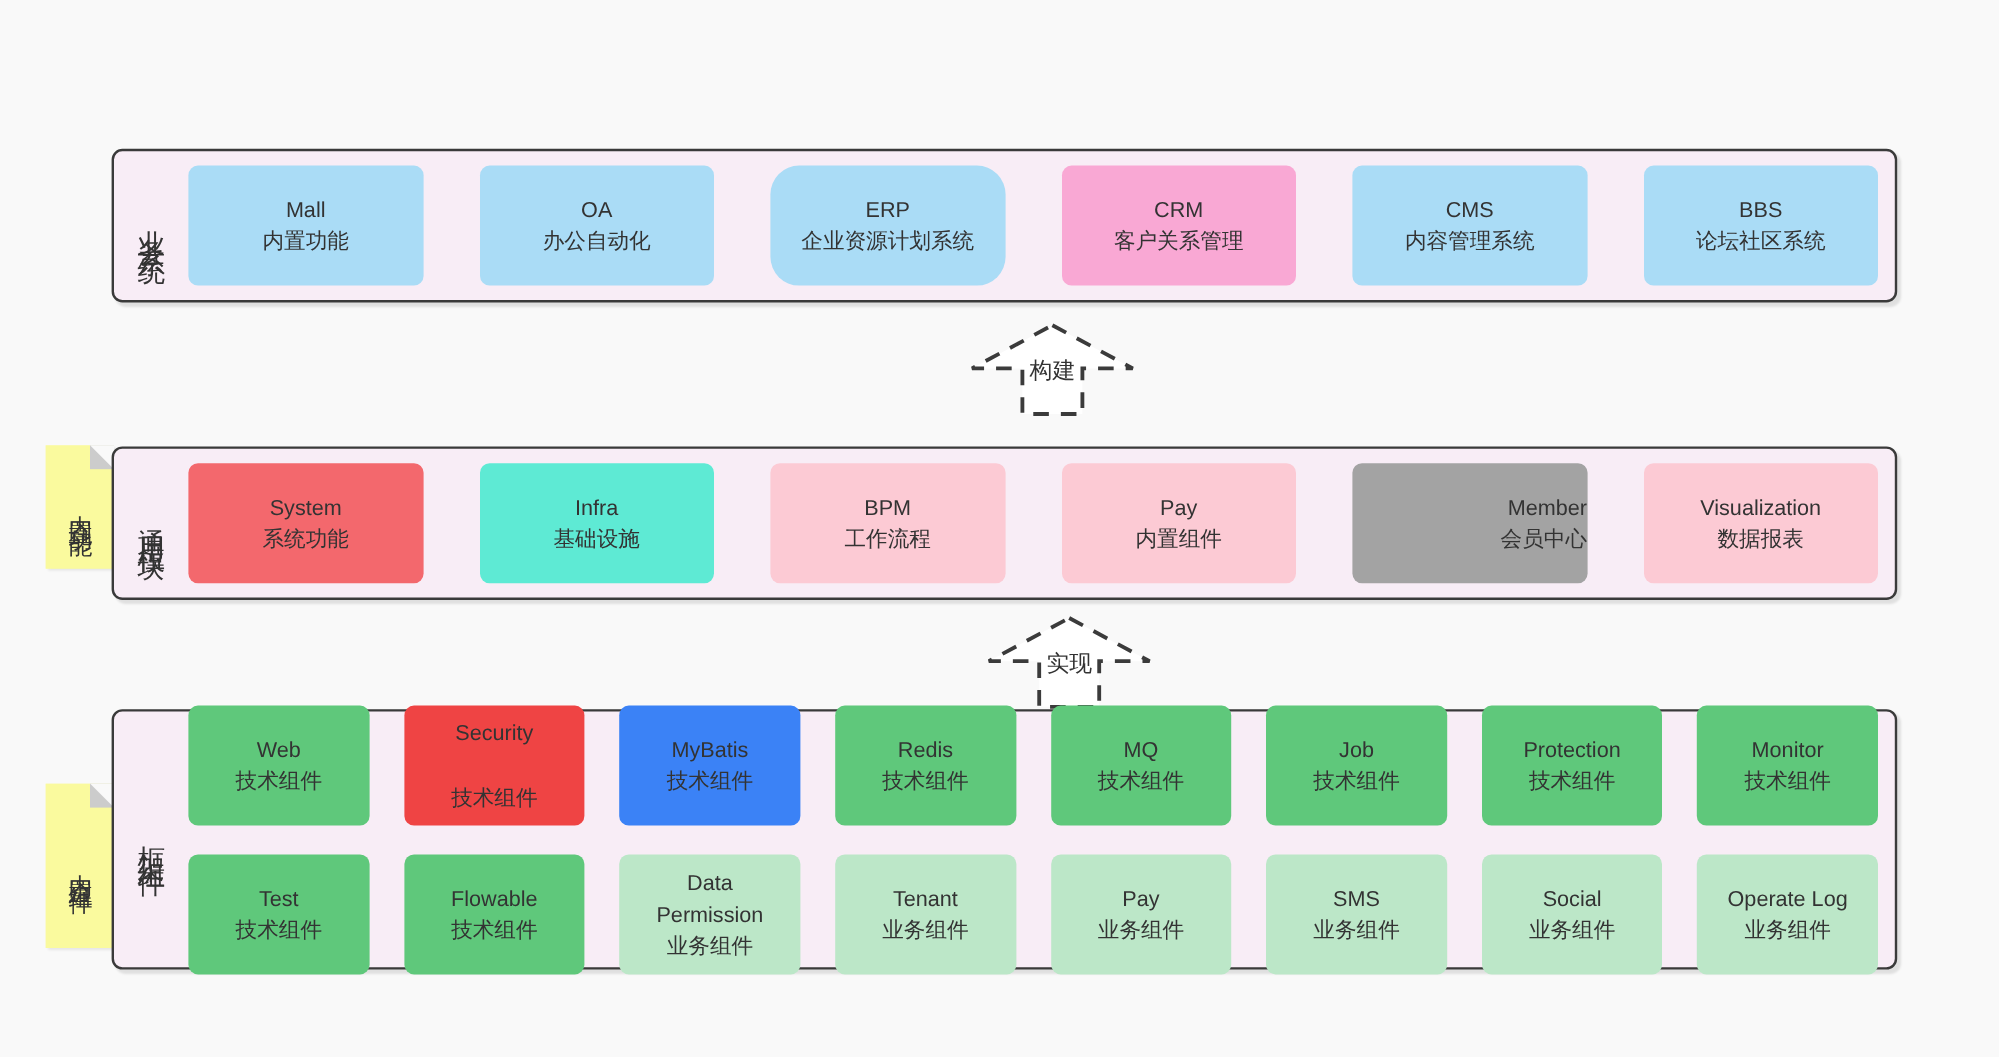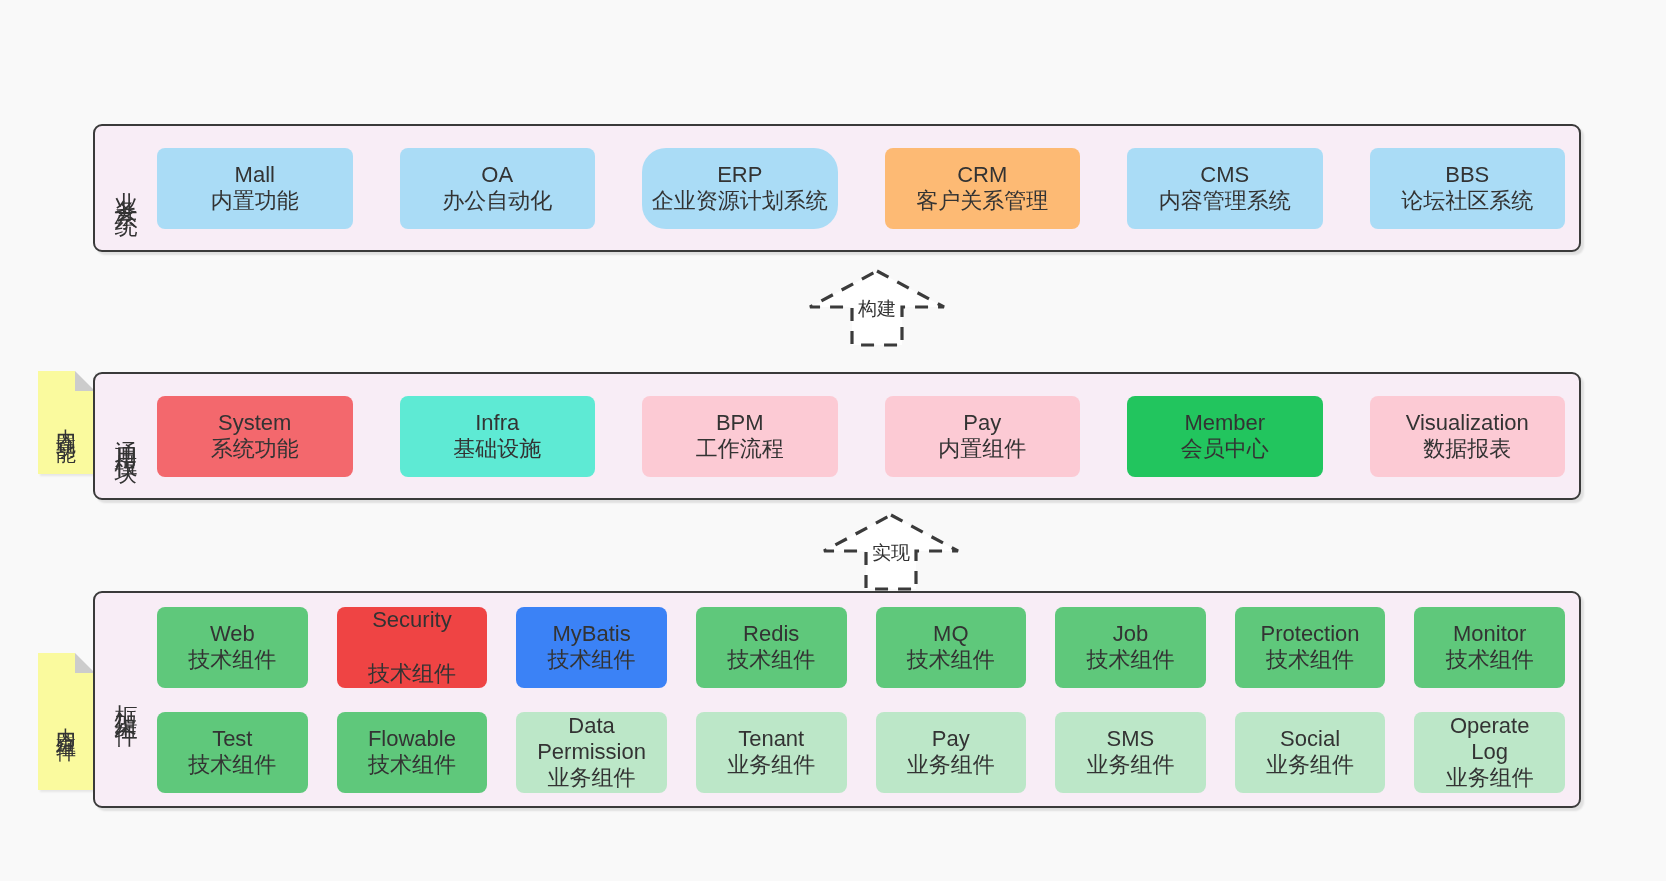--- a/index.html
+++ b/index.html
@@ -29,23 +29,23 @@
   }
   .v-text{
     writing-mode:vertical-rl;text-orientation:upright;
     font-size:23px;letter-spacing:7px;line-height:1;color:var(--text,#333);
   }
   
   .boxes{
     flex:1;display:flex;align-items:center;gap:47px;padding:0 14px 0 0;
   }
   .box{
-    flex:1;height:81px;border-radius:8px;
+    flex:1;height:100px;border-radius:8px;
     display:flex;flex-direction:column;justify-content:center;align-items:center;
-    text-align:center;font-size:22px;line-height:26px;color:var(--text,#333);
+    text-align:center;font-size:18px;line-height:26px;color:var(--text,#333);
   }
   .grid{
     flex:1;display:grid;grid-template-columns:repeat(8,1fr);
     column-gap:29px;row-gap:24px;align-content:center;padding:0 14px 0 0;
   }
   .grid .box{flex:none;}
   .grid .box .en{max-width:118px;}
   
   .arrow{position:absolute;width:140px;height:80px;}
   .arrow svg{display:block;}
@@ -99,21 +99,21 @@
           <div class="zh">内置功能</div>
         </div>
         <div class="box" style="background: rgb(170, 220, 246);">
           <div class="en">OA</div>
           <div class="zh">办公自动化</div>
         </div>
         <div class="box" style="background: rgb(170, 220, 246); border-radius: 24px;">
           <div class="en">ERP</div>
           <div class="zh">企业资源计划系统</div>
         </div>
-        <div class="box" style="background: #fdba74;">
+        <div class="box" style="background: #f9a8d4;">
           <div class="en">CRM</div>
           <div class="zh">客户关系管理</div>
         </div>
         <div class="box" style="background: rgb(170, 220, 246);">
           <div class="en">CMS</div>
           <div class="zh">内容管理系统</div>
         </div>
         <div class="box" style="background: rgb(170, 220, 246);">
           <div class="en">BBS</div>
           <div class="zh">论坛社区系统</div>
@@ -142,21 +142,21 @@
           <div class="zh">基础设施</div>
         </div>
         <div class="box" style="background: rgb(252, 202, 212);">
           <div class="en">BPM</div>
           <div class="zh">工作流程</div>
         </div>
         <div class="box" style="background: rgb(252, 202, 212);">
           <div class="en">Pay</div>
           <div class="zh">内置组件</div>
         </div>
-        <div class="box" style="background: #22c55e;">
+        <div class="box" style="background: #a3a3a3; align-items: flex-end;">
           <div class="en">Member</div>
           <div class="zh">会员中心</div>
         </div>
         <div class="box" style="background: rgb(252, 202, 212);">
           <div class="en">Visualization</div>
           <div class="zh">数据报表</div>
         </div>
       </div>
   </div>
 

